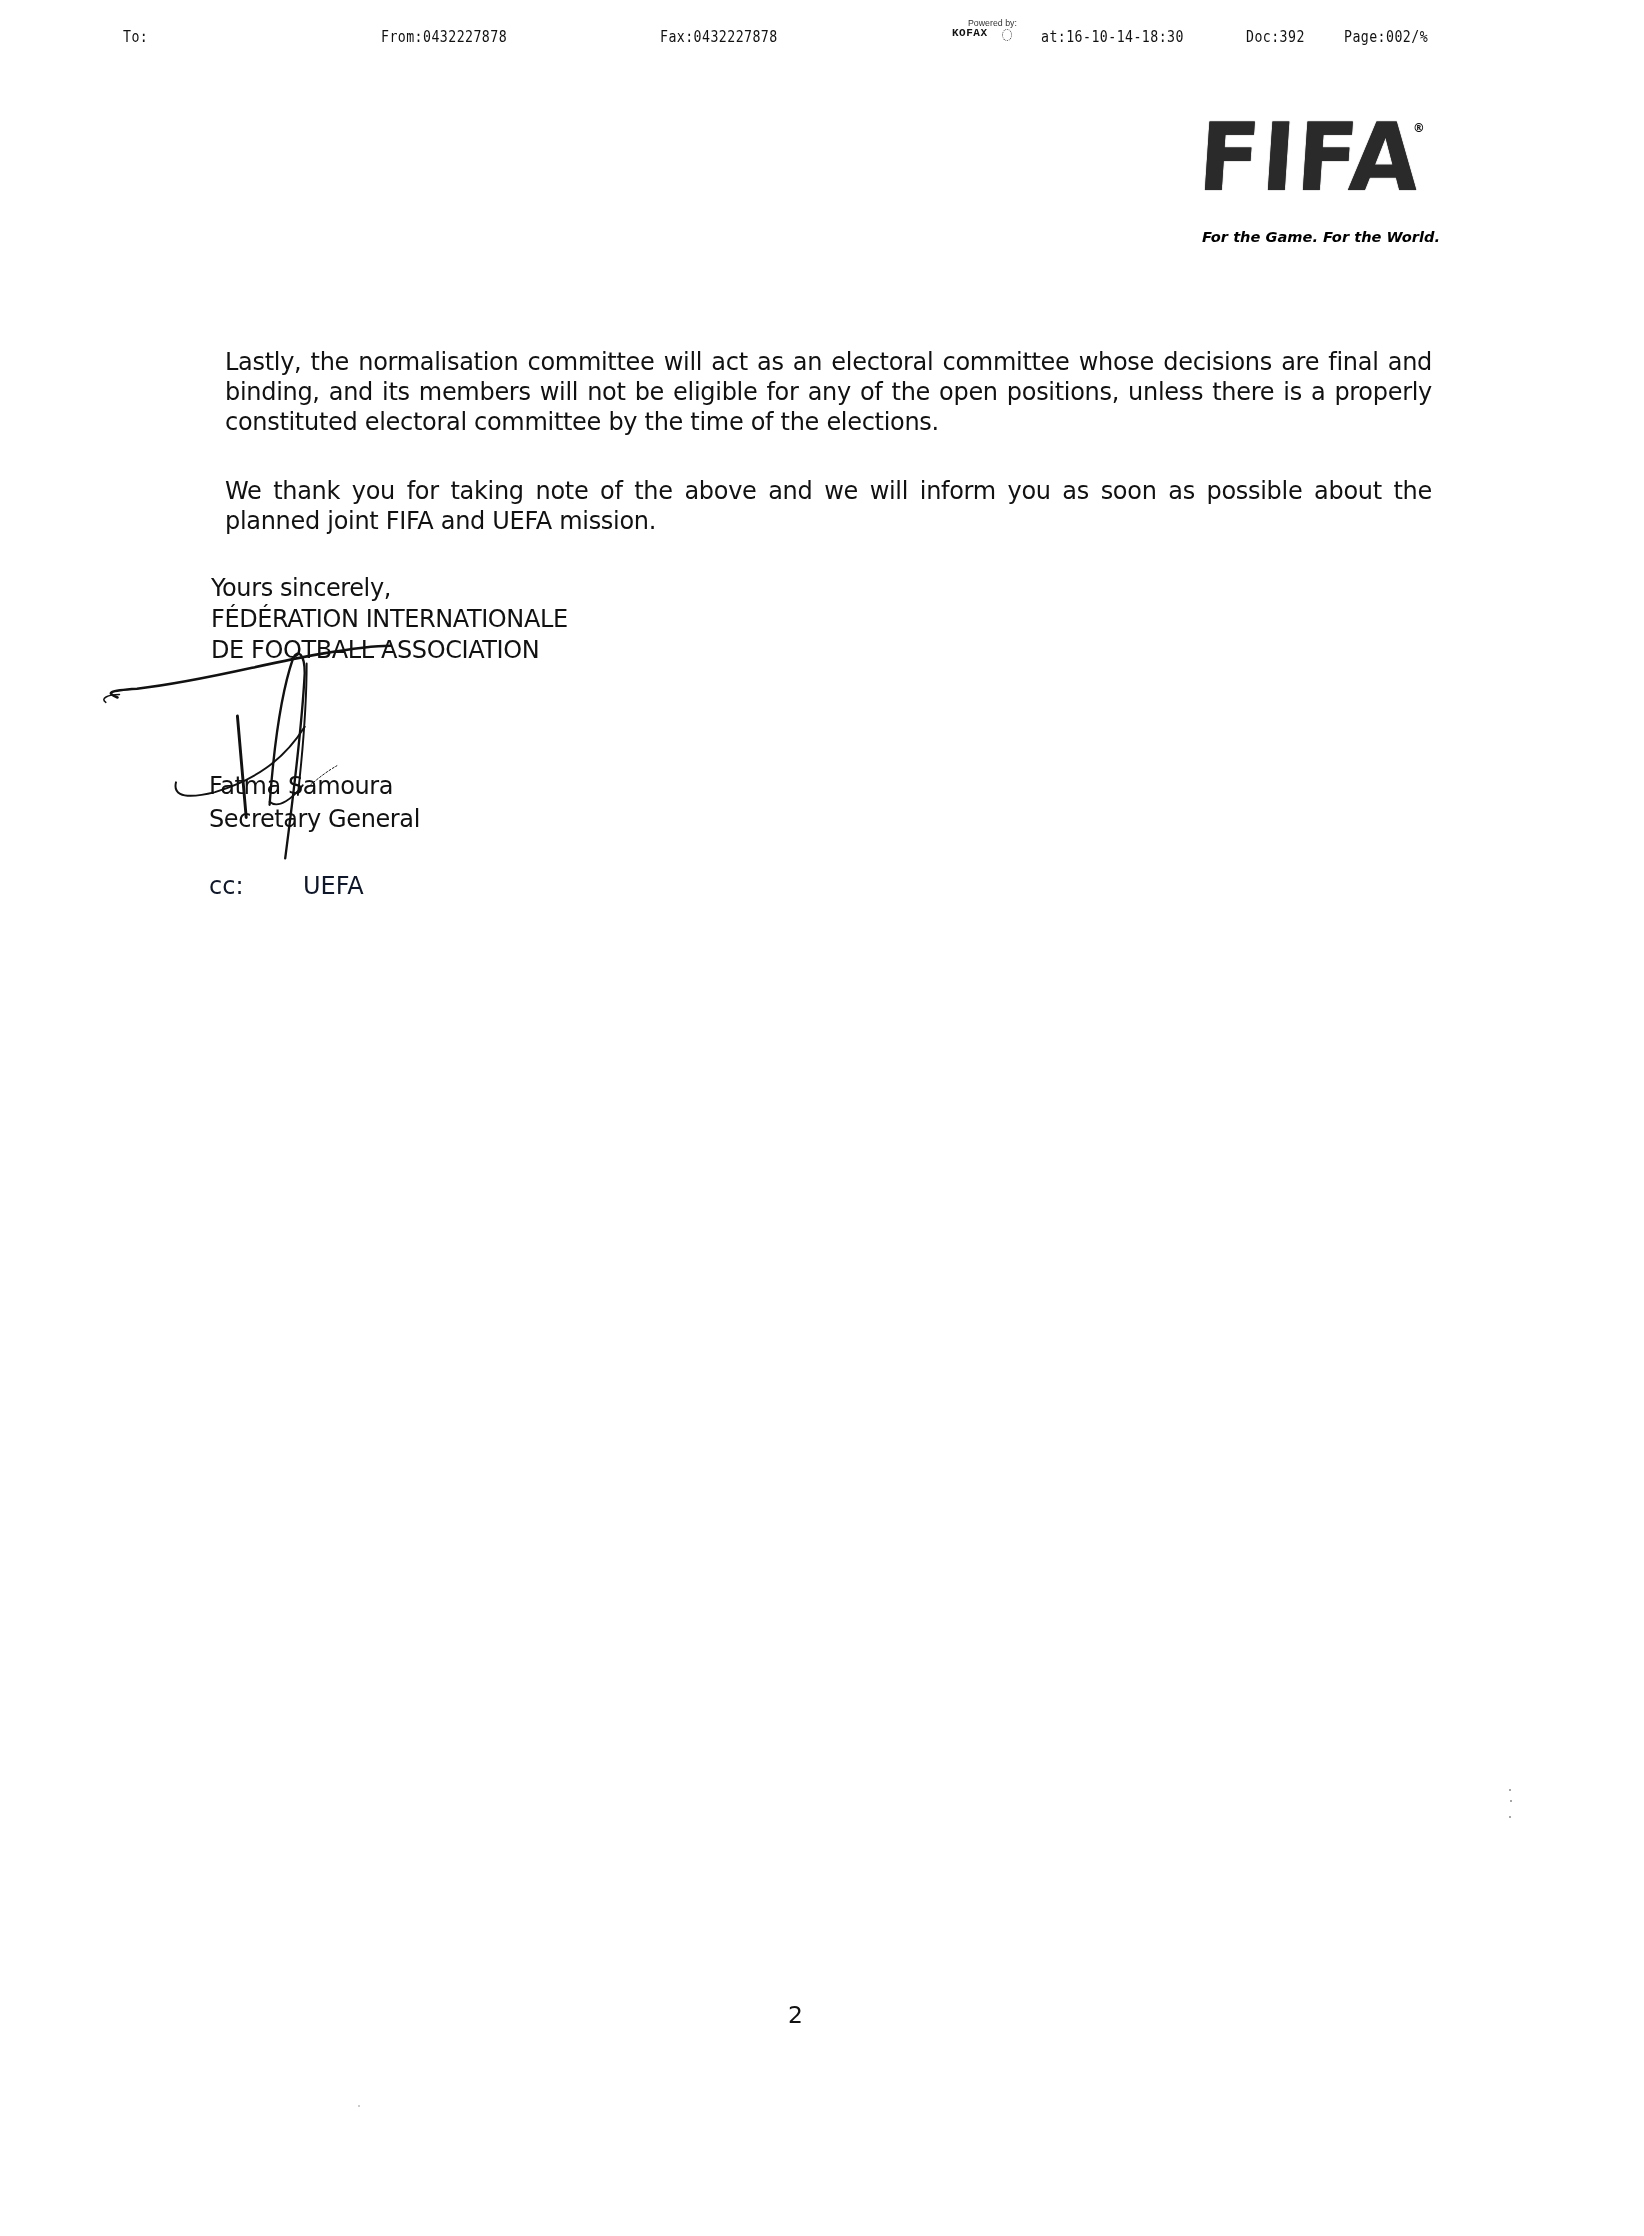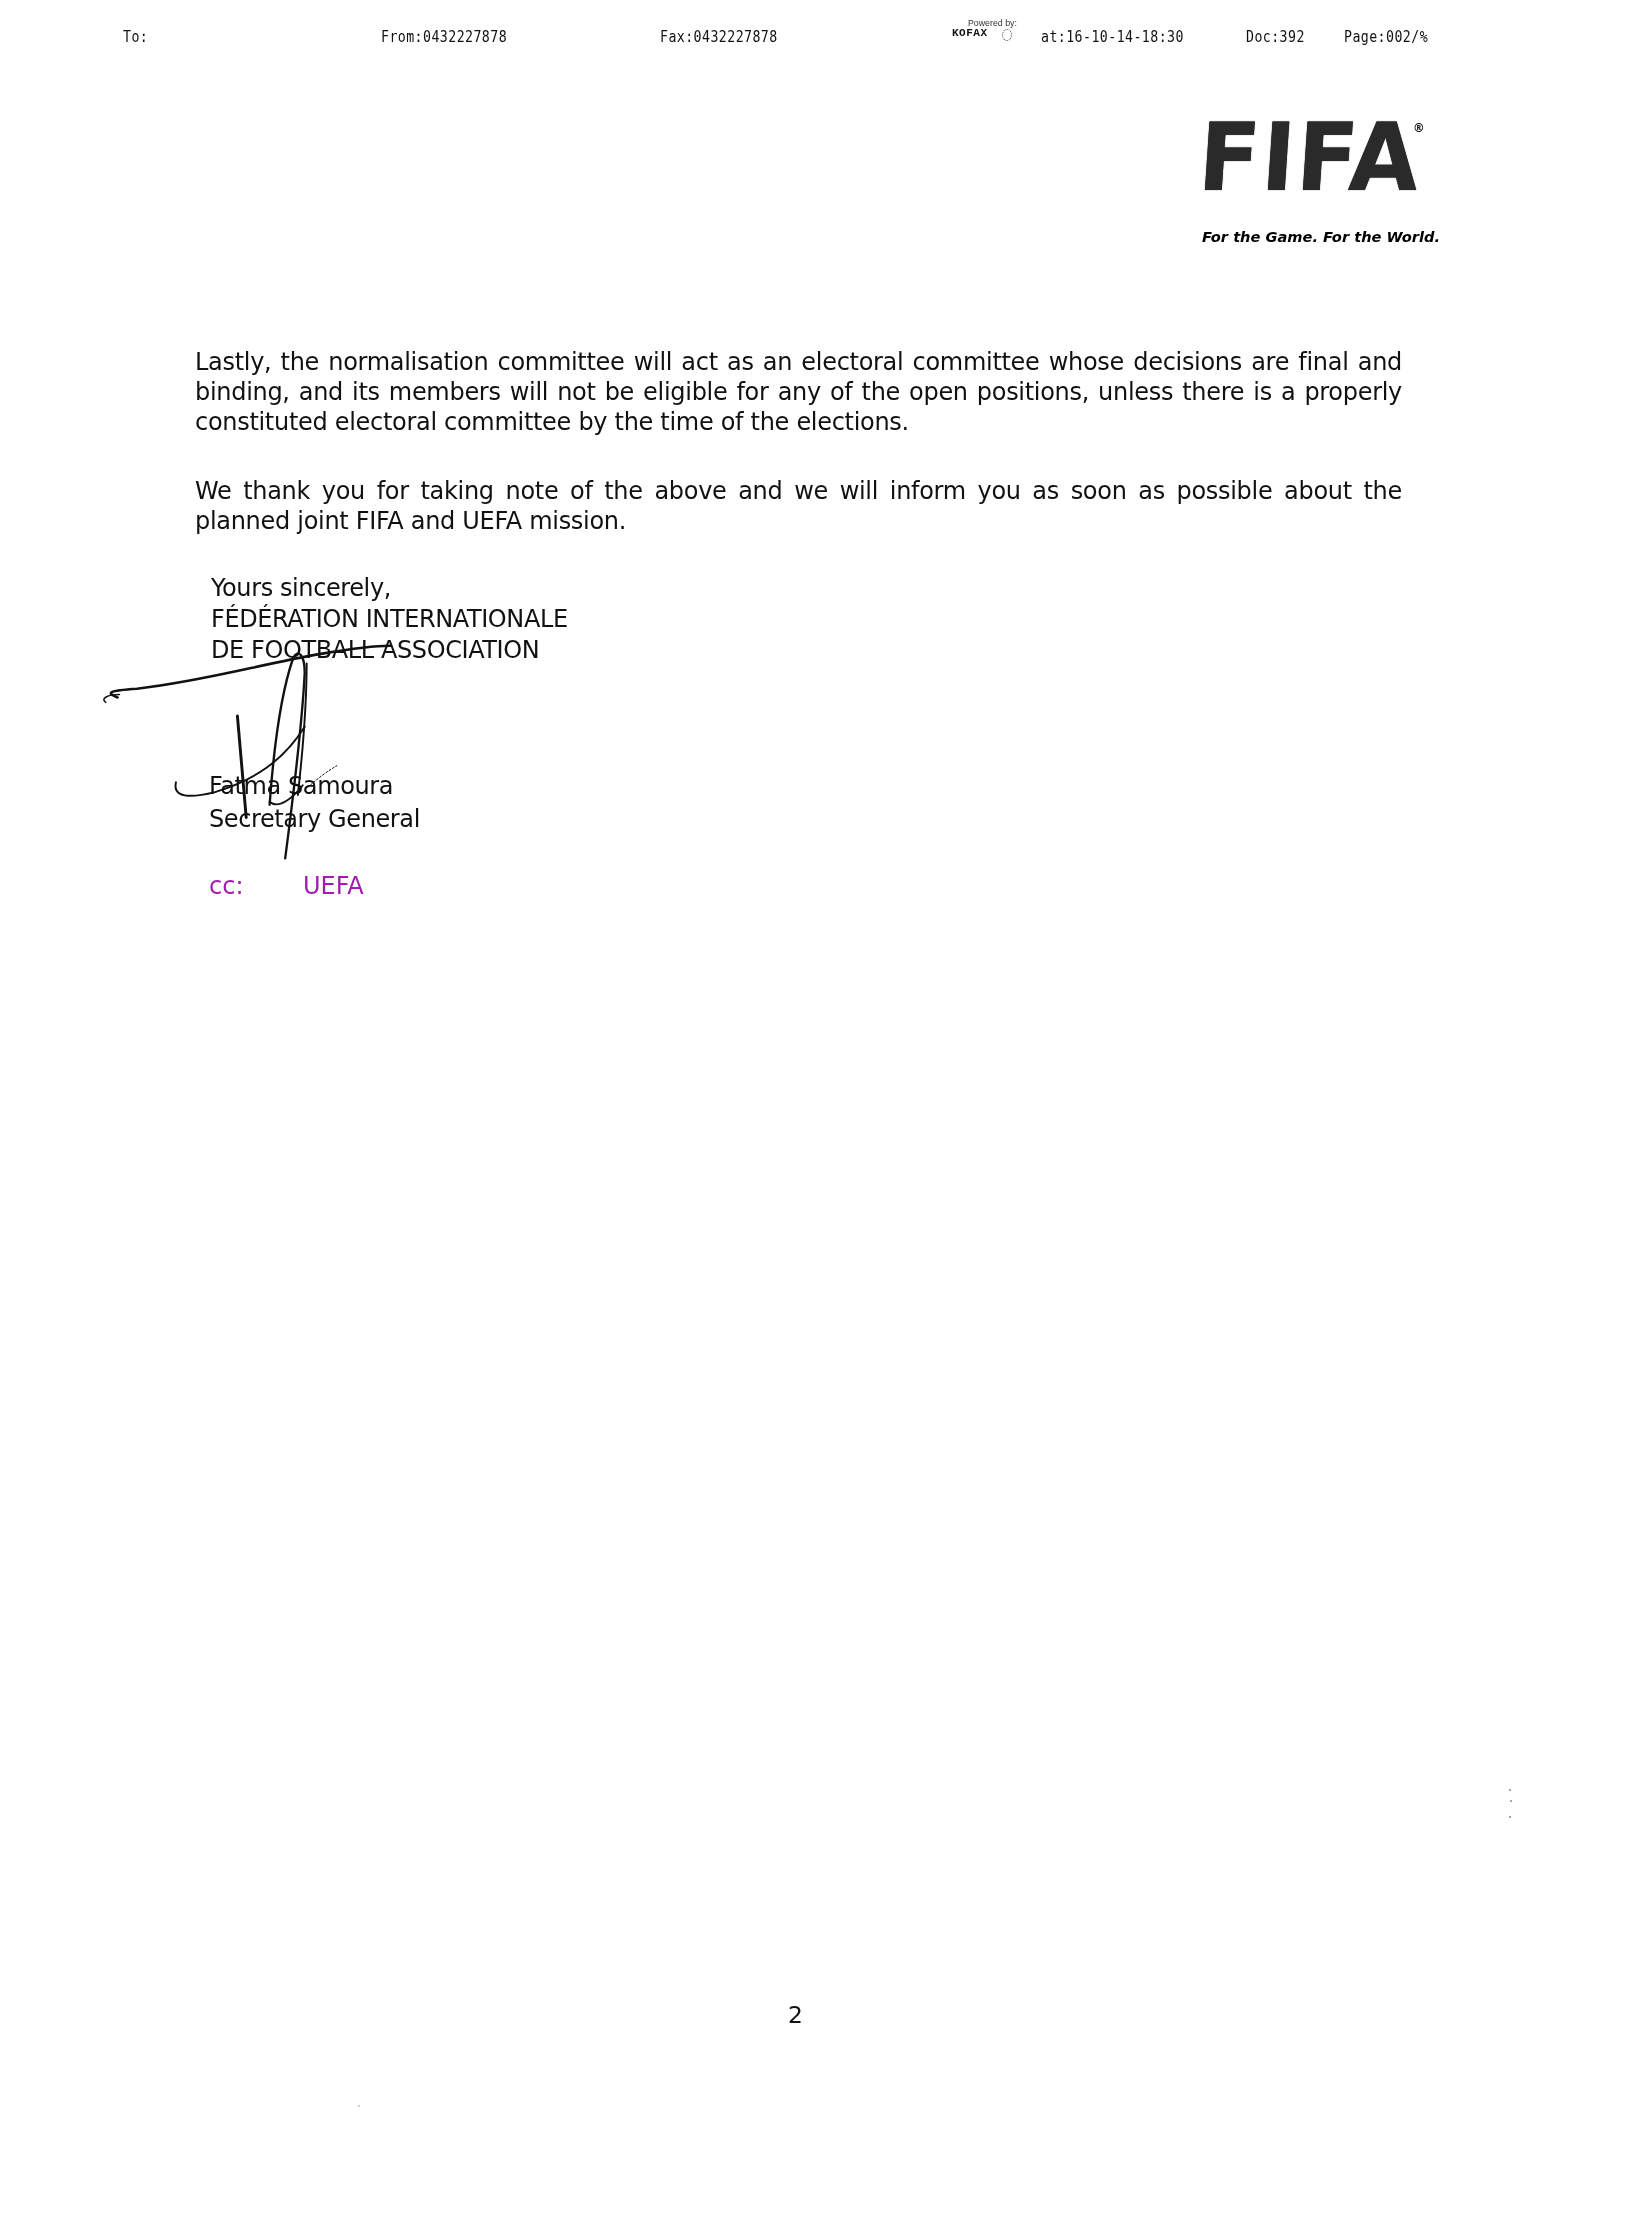--- a/index.html
+++ b/index.html
@@ -111,21 +111,21 @@
       font-family: "DejaVu Sans", sans-serif;
       font-style: italic;
       font-weight: bold;
       font-size: 14.6px;
       color: #000000;
       white-space: nowrap;
     }
 
     .body-text {
       position: absolute;
-      left: 195px;
+      left: 225px;
       width: 1207px;
       font-family: "DejaVu Sans", sans-serif;
       font-size: 24px;
       line-height: 30px;
       text-align: justify;
       text-align-last: left;
       letter-spacing: -0.3px;
       color: #111;
     }
     .para1 { top: 347px; }
@@ -162,21 +162,21 @@
       letter-spacing: -0.4px;
       color: #111;
     }
     .signer div { white-space: nowrap; }
 
     .cc-line {
       position: absolute;
       top: 872px;
       font-family: "DejaVu Sans", sans-serif;
       font-size: 24px;
-      color: #a21caf;
+      color: #0f172a;
     }
     .cc-label { left: 209px; }
     .cc-value { left: 303px; }
 
     .page-number {
       position: absolute;
       left: 788px;
       top: 2001px;
       font-family: "DejaVu Sans", sans-serif;
       font-size: 23.4px;

